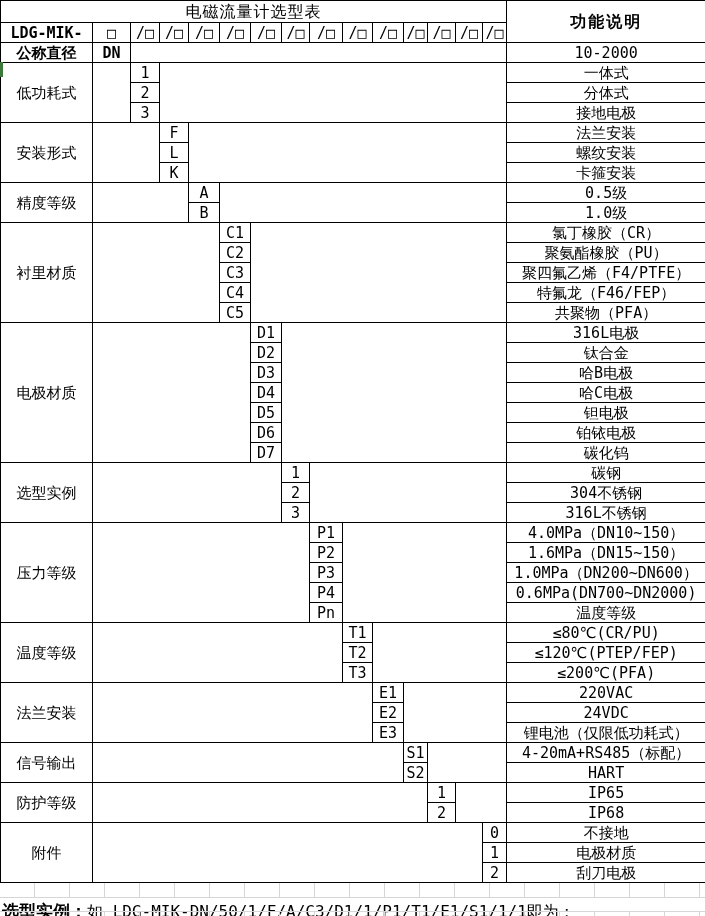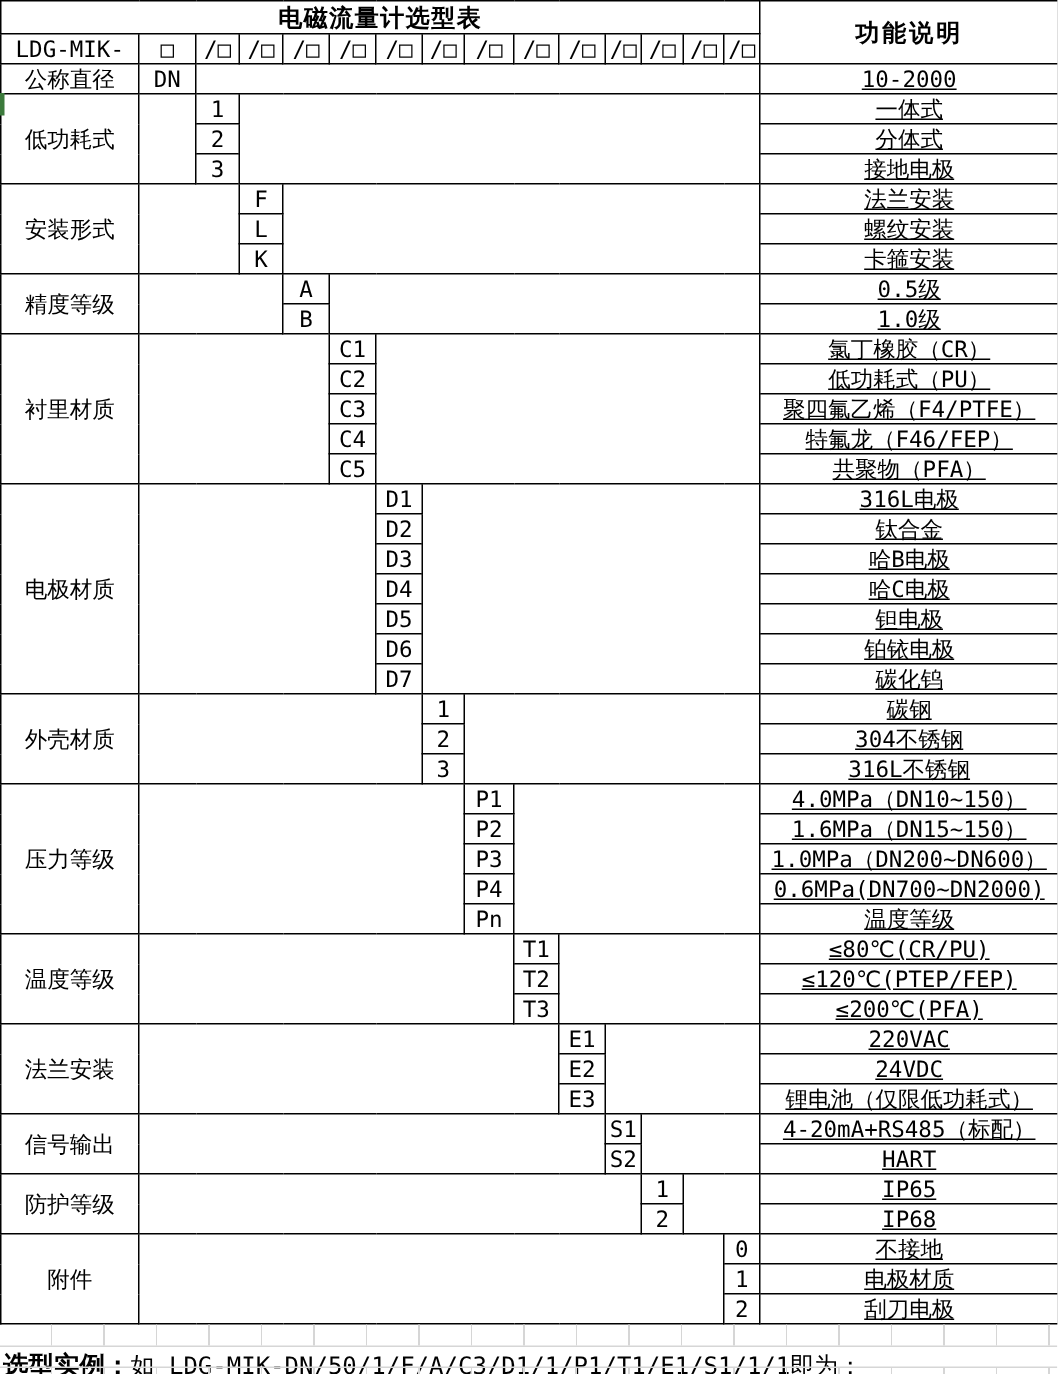--- a/index.html
+++ b/index.html
@@ -21,25 +21,25 @@
     height:19px;
     padding:0;
     font-size:15px;
     line-height:18px;
     text-align:center;
     vertical-align:middle;
     white-space:nowrap;
     overflow:hidden;
   }
   table.sel tr.title-row td{height:21px;font-size:16px;}
-  td.title{letter-spacing:1px;font-weight:bold;}
+  td.title{letter-spacing:1px;}
   td.fnhead{font-size:16px;letter-spacing:2px;font-weight:bold;}
-  td.left{text-align:left;padding-left:4px;}
+  td.left{text-align:left;padding-left:4px;font-weight:bold;}
   td.box{font-size:14px;}
-  td.desc{font-size:15px;text-decoration:underline;}
+  td.desc{font-size:15px;}
   td.desc-left{text-align:left;padding-left:2px;}
   
   .grid-strip{
     width:705px;height:14px;
     border-bottom:1px solid #d6d6d6;
     background:repeating-linear-gradient(
       to right,
       transparent 0px, transparent 34px,
       #d6d6d6 34px, #d6d6d6 35px);
   }
@@ -160,21 +160,21 @@
         </tr>
         <tr>
           <td rowspan="5">衬里材质</td>
           <td colspan="4" rowspan="5"></td>
           <td class="box">C1</td>
           <td colspan="9" rowspan="5"></td>
           <td class="desc">氯丁橡胶（CR）</td>
         </tr>
         <tr>
           <td class="box">C2</td>
-          <td class="desc">低功耗式（PU）</td>
+          <td class="desc">聚氨酯橡胶（PU）</td>
         </tr>
         <tr>
           <td class="box">C3</td>
           <td class="desc">聚四氟乙烯（F4/PTFE）</td>
         </tr>
         <tr>
           <td class="box">C4</td>
           <td class="desc">特氟龙（F46/FEP）</td>
         </tr>
         <tr>
@@ -206,21 +206,21 @@
         </tr>
         <tr>
           <td class="box">D6</td>
           <td class="desc">铂铱电极</td>
         </tr>
         <tr>
           <td class="box">D7</td>
           <td class="desc">碳化钨</td>
         </tr>
         <tr>
-          <td rowspan="3">外壳材质</td>
+          <td rowspan="3">选型实例</td>
           <td colspan="6" rowspan="3"></td>
           <td class="box">1</td>
           <td colspan="7" rowspan="3"></td>
           <td class="desc">碳钢</td>
         </tr>
         <tr>
           <td class="box">2</td>
           <td class="desc">304不锈钢</td>
         </tr>
         <tr>

